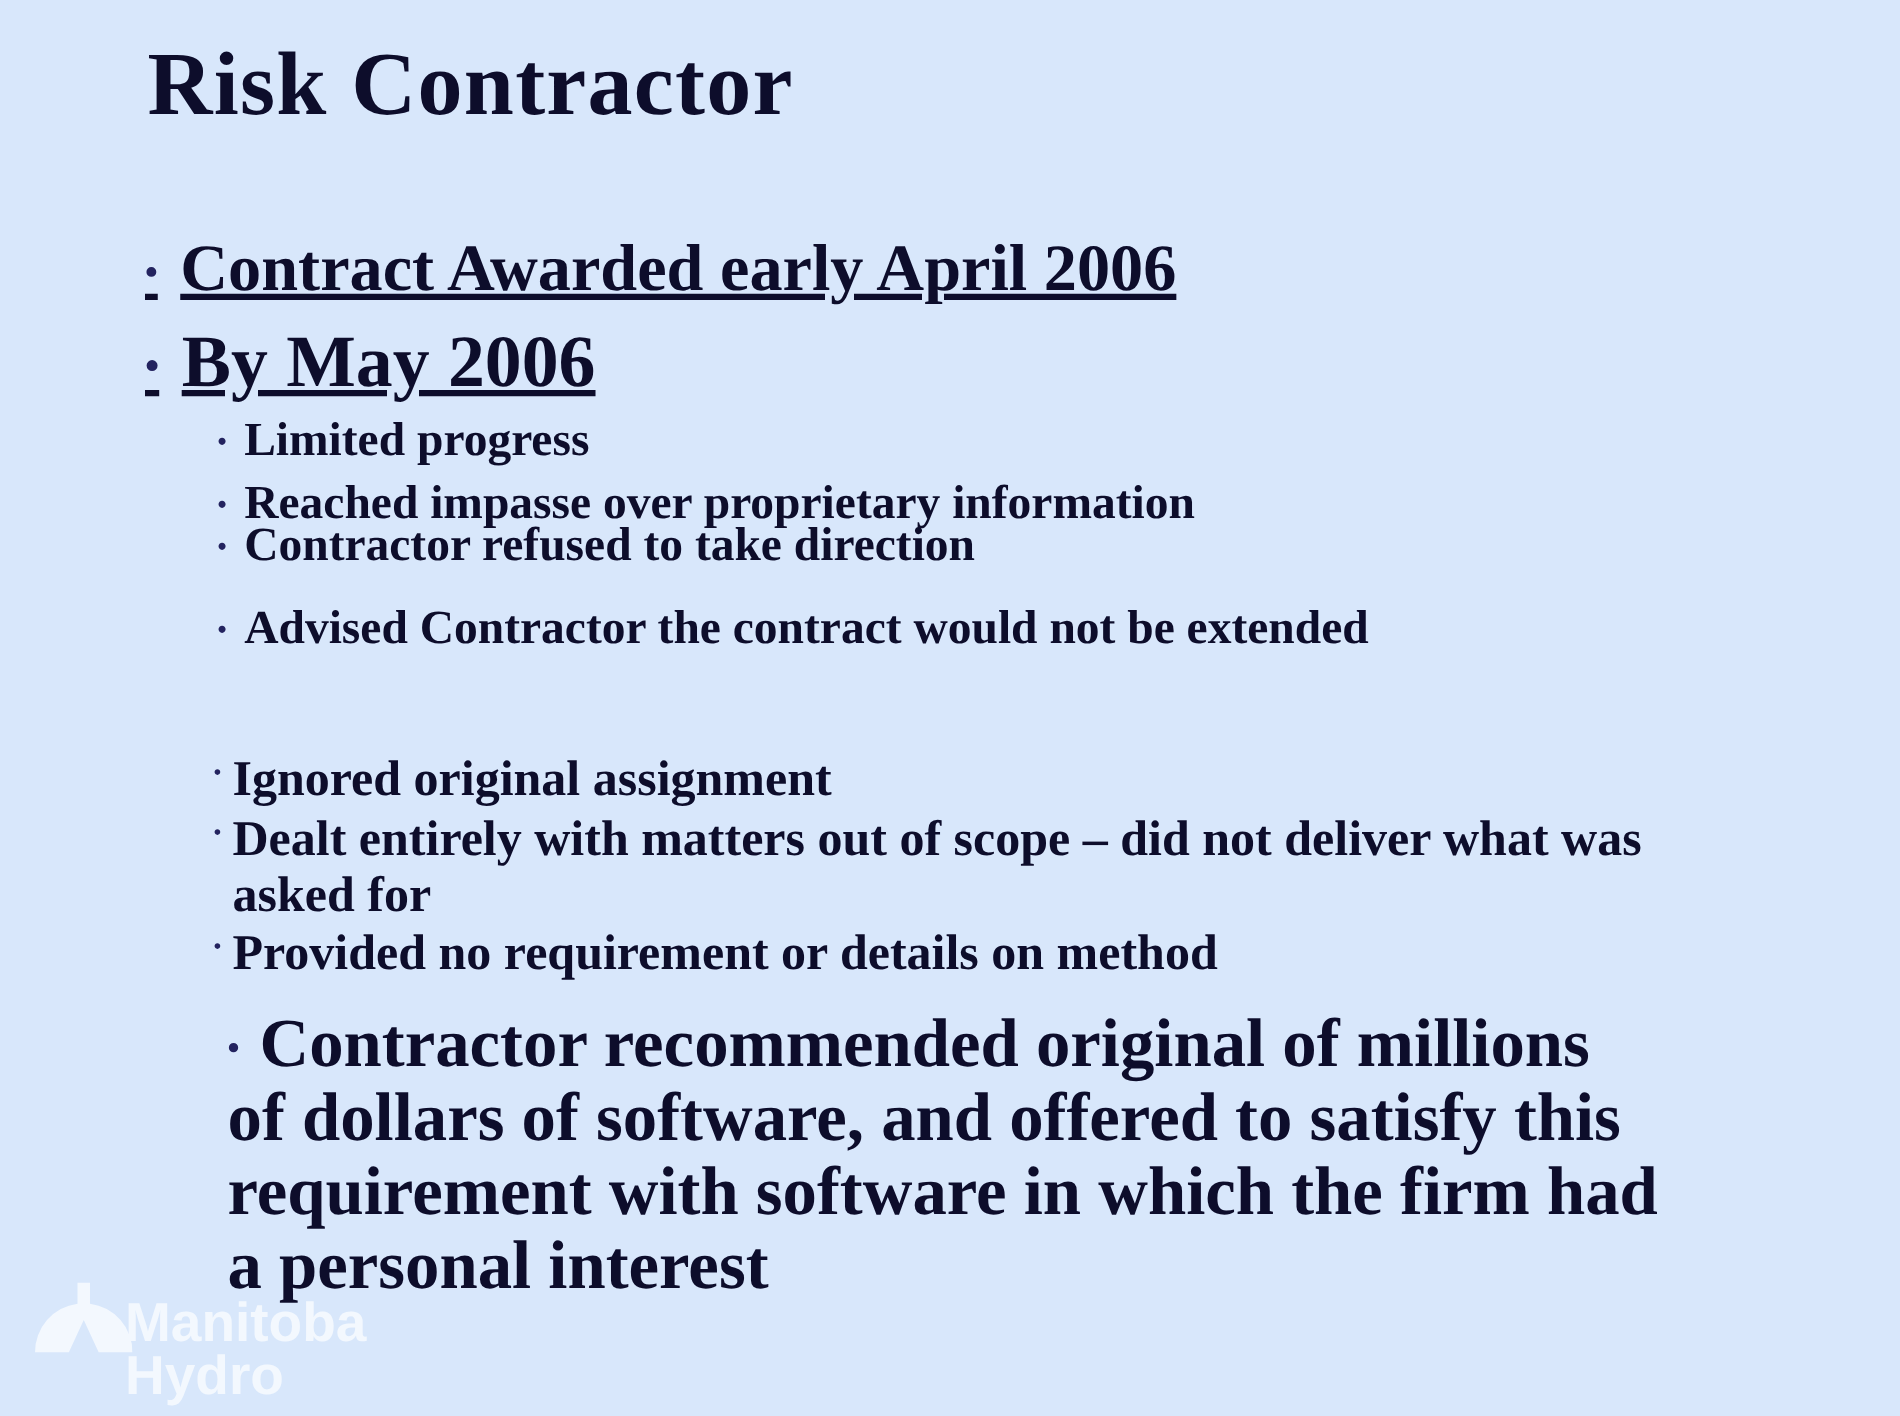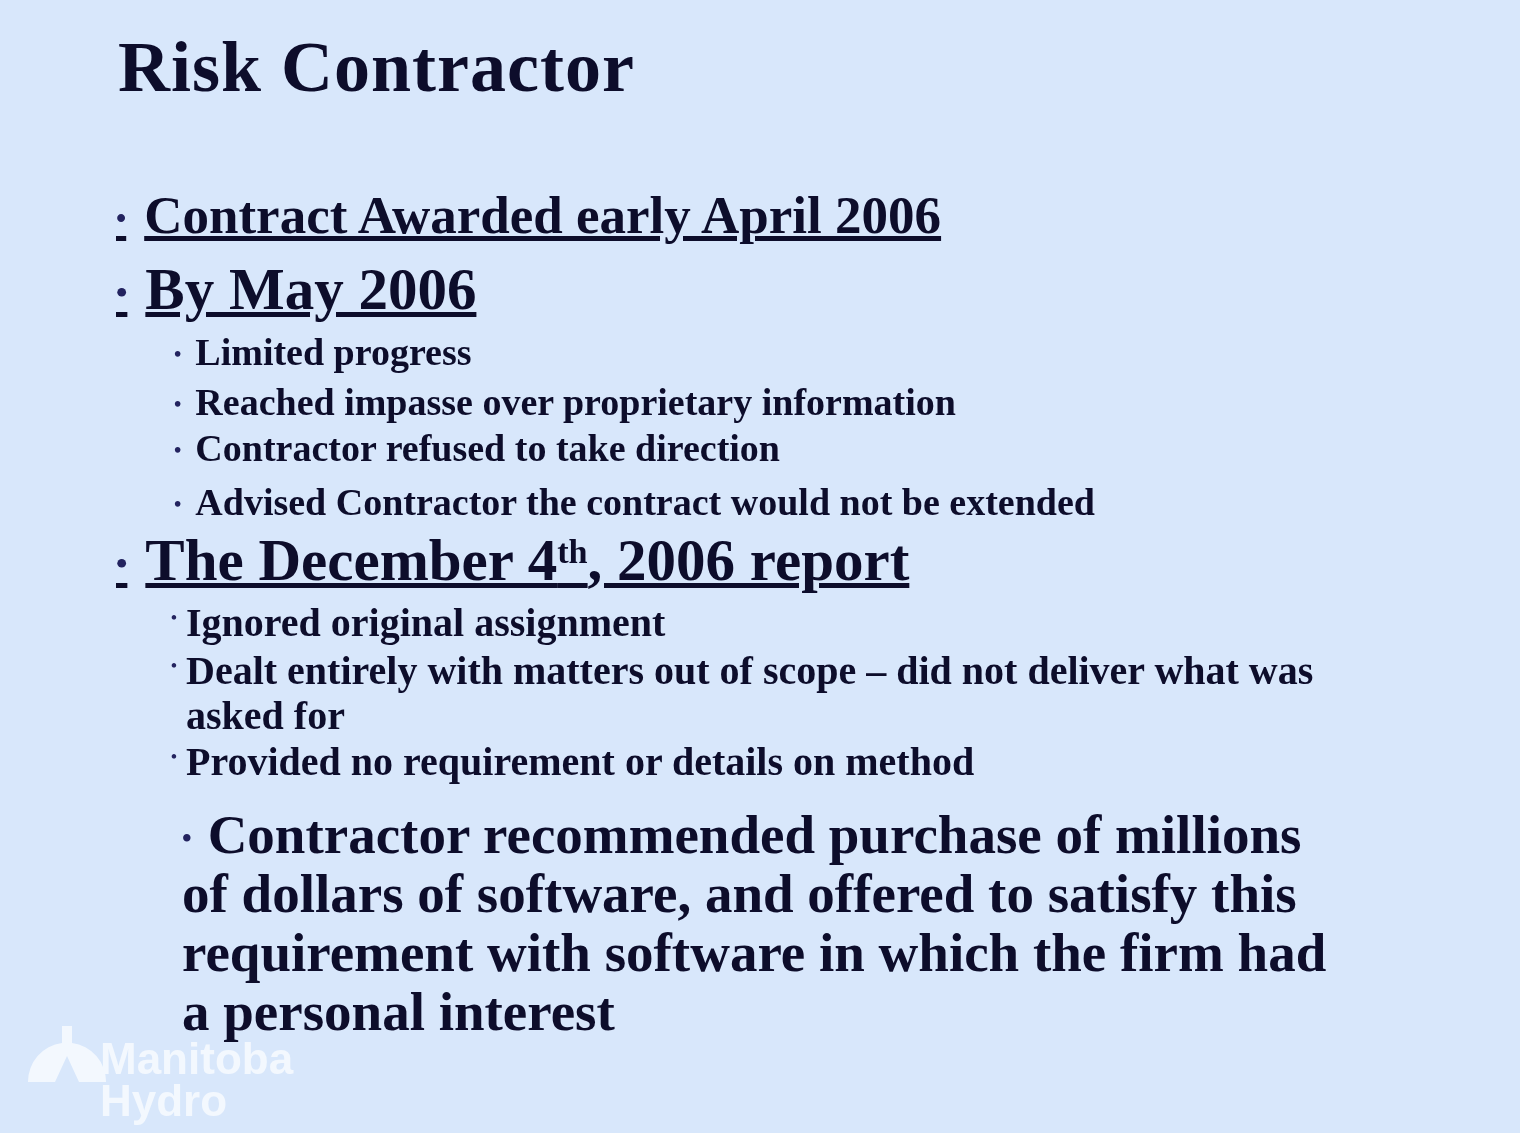--- a/index.html
+++ b/index.html
@@ -61,47 +61,44 @@
   <div class="row l1 fs59" style="top:256px">
     <span class="dot">•</span><span>By May 2006</span>
   </div>
 
   <div class="row l2" style="top:331px">
     <span class="dot">•</span><span>Limited progress</span>
   </div>
   <div class="row l2" style="top:381px">
     <span class="dot">•</span><span>Reached impasse over proprietary information</span>
   </div>
-  <div class="row l2" style="top:427px">
+  <div class="row l2" style="top:415px">
     <span class="dot">•</span><span>Contractor refused to take direction</span>
   </div>
   <div class="row l2" style="top:481px">
     <span class="dot">•</span><span>Advised Contractor the contract would not be extended</span>
   </div>
 
-  <div class="row l1 fs59" style="top:527px">
-    <span class="dot">•</span><span><span>The December 4</span><sup class="ord">th</sup><span>, 2006 report</span></span>
-  </div>
 
   <div class="row l3" style="top:601px">
     <span class="tinydot">•</span>
     <div class="line">Ignored original assignment</div>
   </div>
   <div class="row l3" style="top:649px">
     <span class="tinydot">•</span>
     <div class="line">Dealt entirely with matters out of scope – did not deliver what was</div>
     <div class="line">asked for</div>
   </div>
   <div class="row l3" style="top:740px">
     <span class="tinydot">•</span>
     <div class="line">Provided no requirement or details on method</div>
   </div>
 
   <div class="row closing" style="top:806px">
-    <div class="line"><span class="dot">•</span><span>Contractor recommended purchase of millions</span></div>
+    <div class="line"><span class="dot">•</span><span>Contractor recommended original of millions</span></div>
     <div class="line">of dollars of software, and offered to satisfy this</div>
     <div class="line">requirement with software in which the firm had</div>
     <div class="line">a personal interest</div>
   </div>
 
   <div class="logo">
     <svg class="logo-mark" viewBox="0 0 80 56" xmlns="http://www.w3.org/2000/svg">
       <path d="M36 0 H46 V17 A39 39 0 0 1 80 56 H53 L41 30 L29 56 H2 A39 39 0 0 1 36 17 Z"></path>
     </svg>
     <div class="logo-text">

